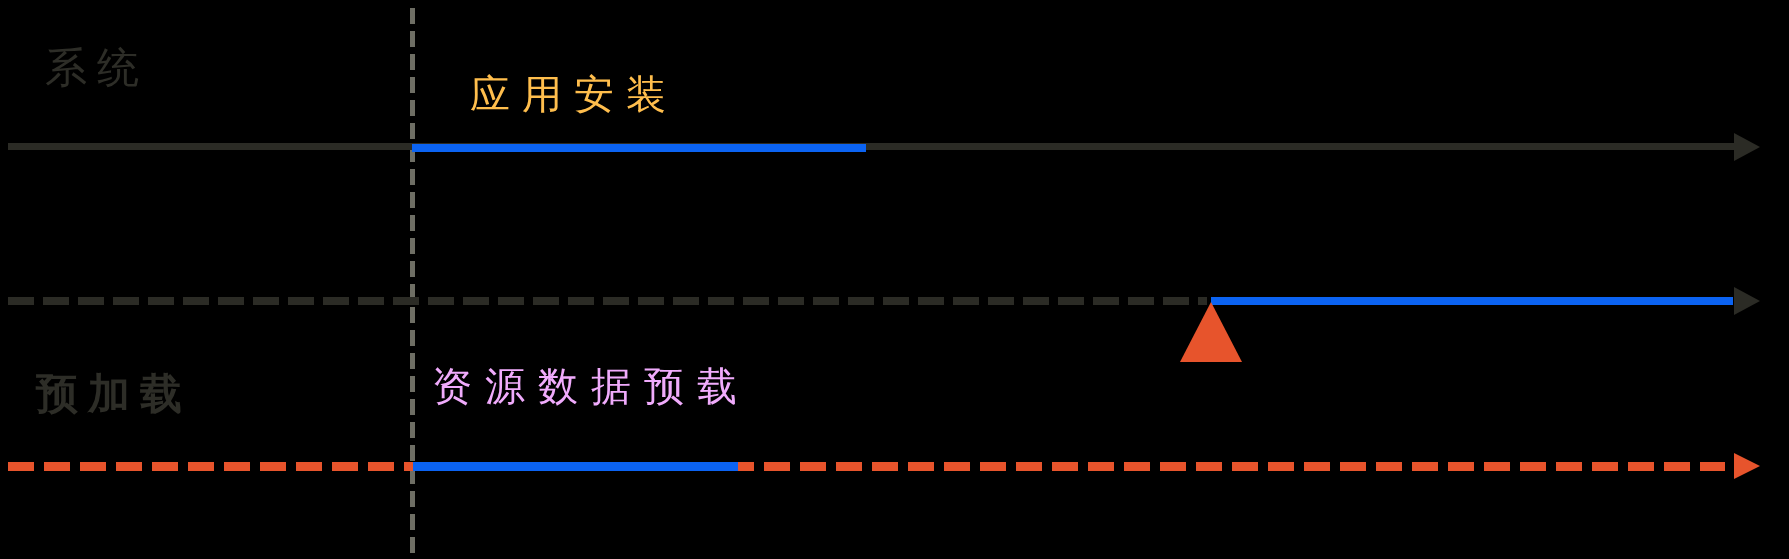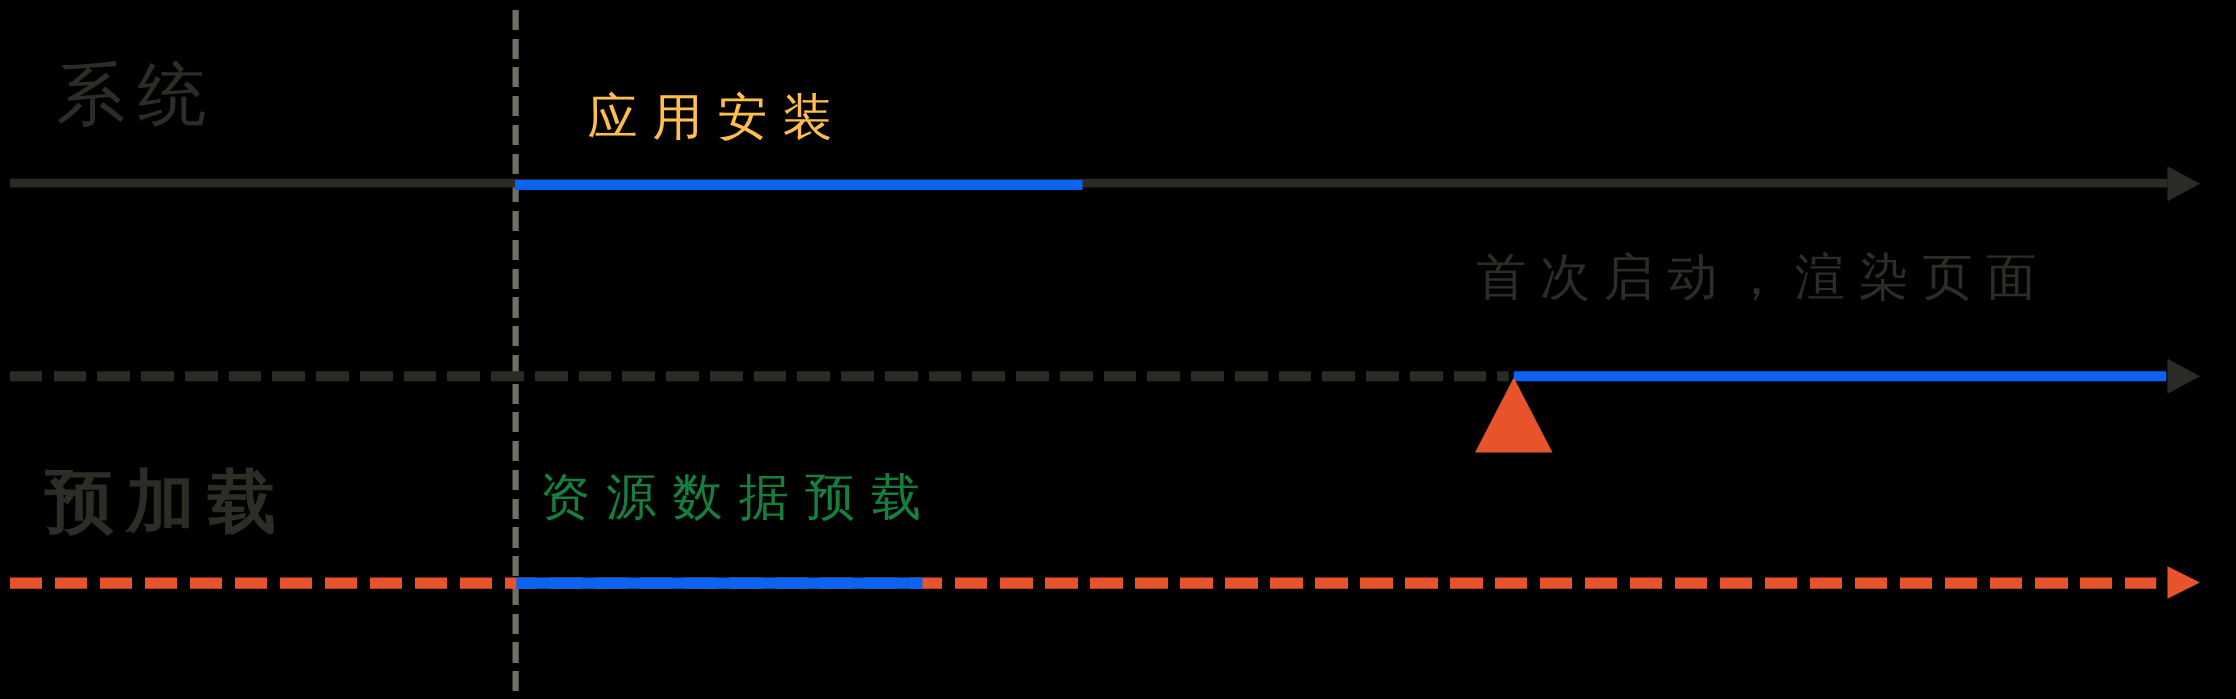--- a/index.html
+++ b/index.html
@@ -2,28 +2,28 @@
 <html><head>
 <meta charset="utf-8">
 <style>
   html,body{margin:0;padding:0;background:#000;}
   .stage{
     position:relative;width:1789px;height:559px;background:#000000;overflow:hidden;
     font-family:"Liberation Sans","DejaVu Sans",sans-serif;
   }
   .abs{position:absolute;}
   
-  .lane-label{position:absolute;font-size:55px;letter-spacing:10px;color:#2d2d27;line-height:1.15;white-space:nowrap;}
+  .lane-label{position:absolute;font-size:42px;letter-spacing:10px;color:#2d2d27;line-height:1.15;white-space:nowrap;}
   .label-system{left:45px;top:44px;}
   .label-app{left:45px;top:204px;}
   .label-preload{left:36px;top:370px;font-weight:bold;}
   
   .seg-caption{position:absolute;font-size:40px;line-height:1.1;white-space:nowrap;}
   .caption-install{left:470px;top:72px;letter-spacing:12px;color:#ffbe4d;}
-  .caption-preload{left:432px;top:376px;letter-spacing:13px;color:#15803d;}
+  .caption-preload{left:432px;top:364px;letter-spacing:13px;color:#f0abfc;}
   .caption-launch{left:1181px;top:200px;letter-spacing:11px;color:#2d2d27;}
   
   .guide-v{left:410px;top:8px;width:5px;height:545px;
     background:repeating-linear-gradient(180deg,#6e6e64 0 16px,transparent 16px 23px);}
   
   .axis-system{left:8px;top:143px;width:1726px;height:7px;background:#2b2b25;}
   .axis-app{left:8px;top:297px;width:1199px;height:8px;
     background:repeating-linear-gradient(90deg,#2b2b25 0 26px,transparent 26px 35px);}
   .axis-preload{left:8px;top:462px;width:1717px;height:9px;
     background:repeating-linear-gradient(90deg,#e7542c 0 26px,transparent 26px 36px);}
@@ -47,21 +47,20 @@
 <div class="stage">
 
   <div class="abs guide-v"></div>
 
   <div class="lane-label label-system">系统</div>
   <div class="seg-caption caption-install">应用安装</div>
   <div class="abs axis-system"></div>
   <div class="abs seg-blue seg-system"></div>
   <div class="abs arrow-right arrow-system"></div>
 
-  <div class="seg-caption caption-launch">首次启动，渲染页面</div>
   <div class="abs axis-app"></div>
   <div class="abs seg-blue seg-app"></div>
   <div class="abs arrow-right arrow-app"></div>
   <div class="abs triangle-up"></div>
 
   <div class="lane-label label-preload">预加载</div>
   <div class="seg-caption caption-preload">资源数据预载</div>
   <div class="abs axis-preload"></div>
   <div class="abs seg-blue seg-pre"></div>
   <div class="abs arrow-right arrow-preload"></div>

